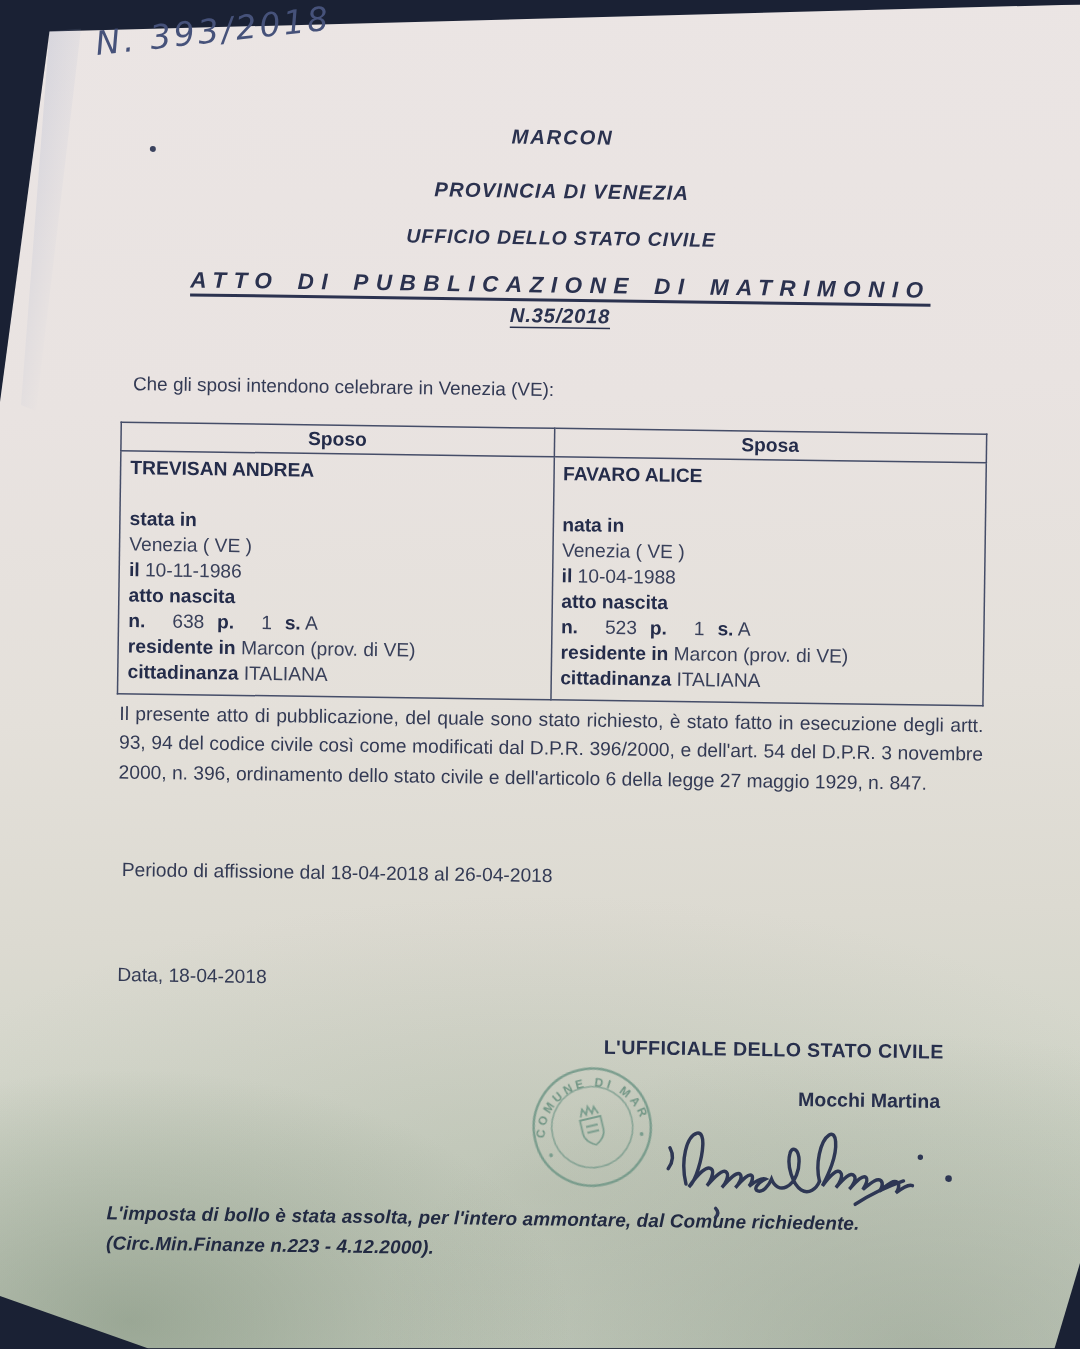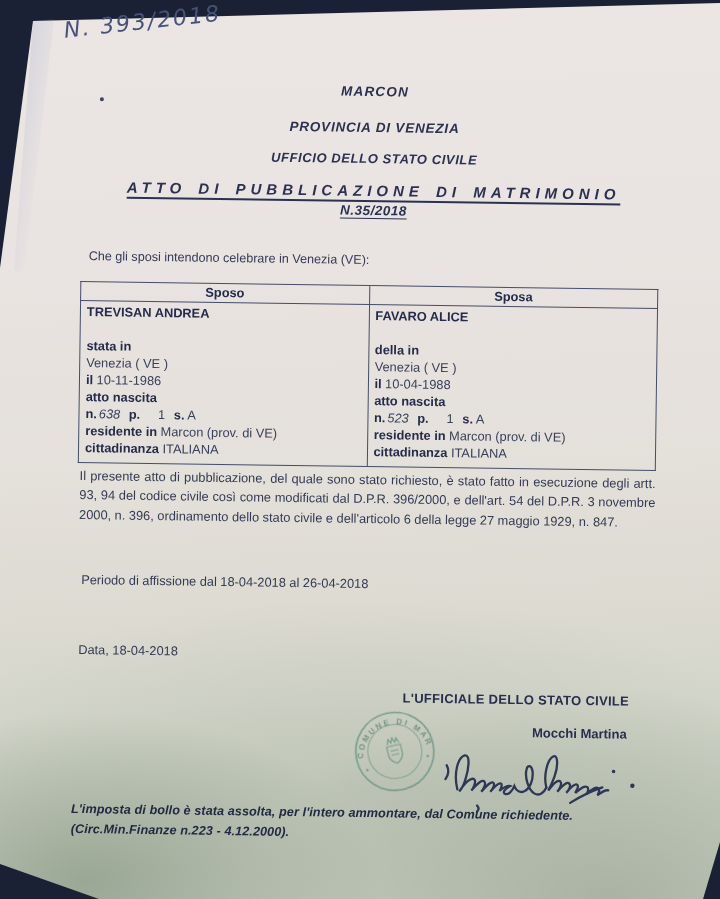--- a/index.html
+++ b/index.html
@@ -70,21 +70,21 @@
     border:1.5px solid #454d68;border-bottom:1.2px solid #454d68;
     font-size:12.8px;font-weight:700;color:#242c4a;
     padding:1px 0 2px;text-align:center;
   }
   table.couple td{
     border:1.5px solid #454d68;vertical-align:top;
     padding:2px 6px 6px;line-height:17px;
   }
   .cell-name{font-weight:700;color:#242c4a;}
   td b{color:#242c4a;}
-  .gapA{margin-left:2px;font-style:italic;} .gapC{margin-left:18px;} .gapD{margin-left:5px;}
+  .gapA{margin-left:18px;} .gapC{margin-left:18px;} .gapD{margin-left:5px;}
 
   .legal{
     left:80px;top:466px;width:576px;
     font-size:12.8px;line-height:19.3px;color:#333a54;
     text-align:justify;margin:0;
   }
   .periodo{left:83px;top:572px;font-size:12.8px;color:#333a54;}
   .dataline{left:81px;top:642px;font-size:12.8px;color:#333a54;}
 
   .official{left:406px;top:686px;font-size:13px;font-weight:700;color:#272f4c;letter-spacing:.3px;}
@@ -134,21 +134,21 @@
             <div>Venezia ( VE )</div>
             <div><b>il</b> <span>10-11-1986</span></div>
             <div><b>atto nascita</b></div>
             <div><b>n.</b><span class="gapA">638</span> <b class="gapD">p.</b><span class="gapC">1</span> <b class="gapD">s.</b> <span>A</span></div>
             <div><b>residente in</b> <span>Marcon (prov. di VE)</span></div>
             <div><b>cittadinanza</b> <span>ITALIANA</span></div>
           </td>
           <td>
             <div class="cell-name">FAVARO ALICE</div>
             <div>&nbsp;</div>
-            <div><b>della in</b></div>
+            <div><b>nata in</b></div>
             <div>Venezia ( VE )</div>
             <div><b>il</b> <span>10-04-1988</span></div>
             <div><b>atto nascita</b></div>
             <div><b>n.</b><span class="gapA">523</span> <b class="gapD">p.</b><span class="gapC">1</span> <b class="gapD">s.</b> <span>A</span></div>
             <div><b>residente in</b> <span>Marcon (prov. di VE)</span></div>
             <div><b>cittadinanza</b> <span>ITALIANA</span></div>
           </td>
         </tr>
       </tbody>
     </table>

